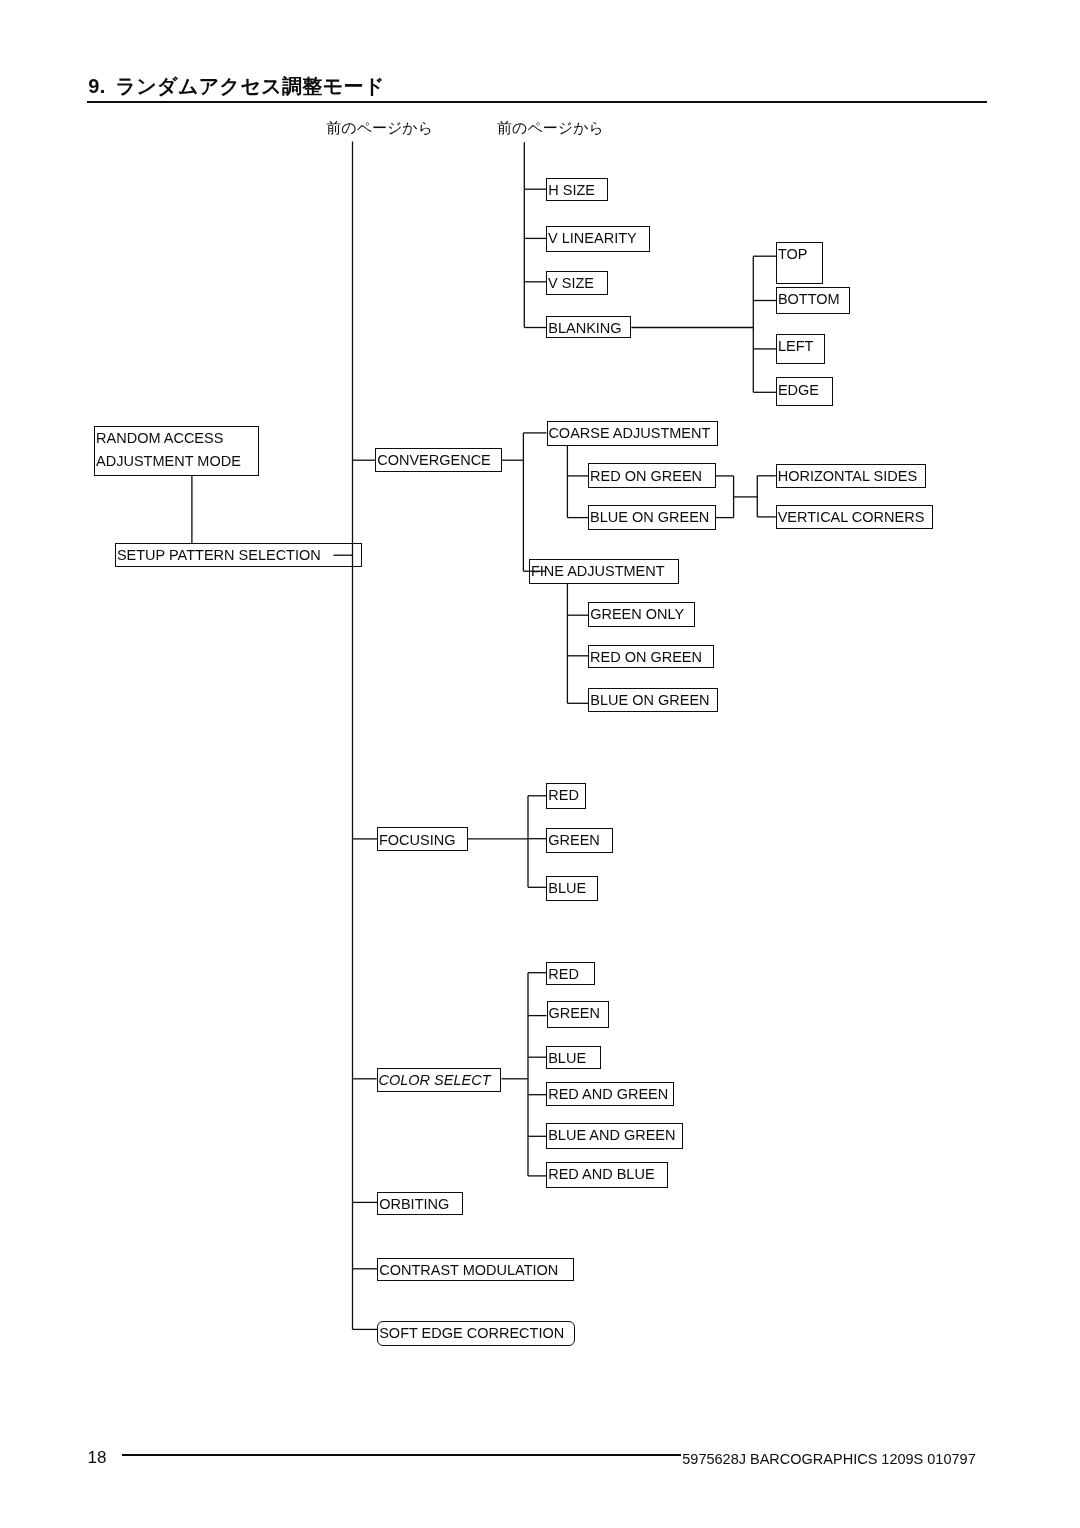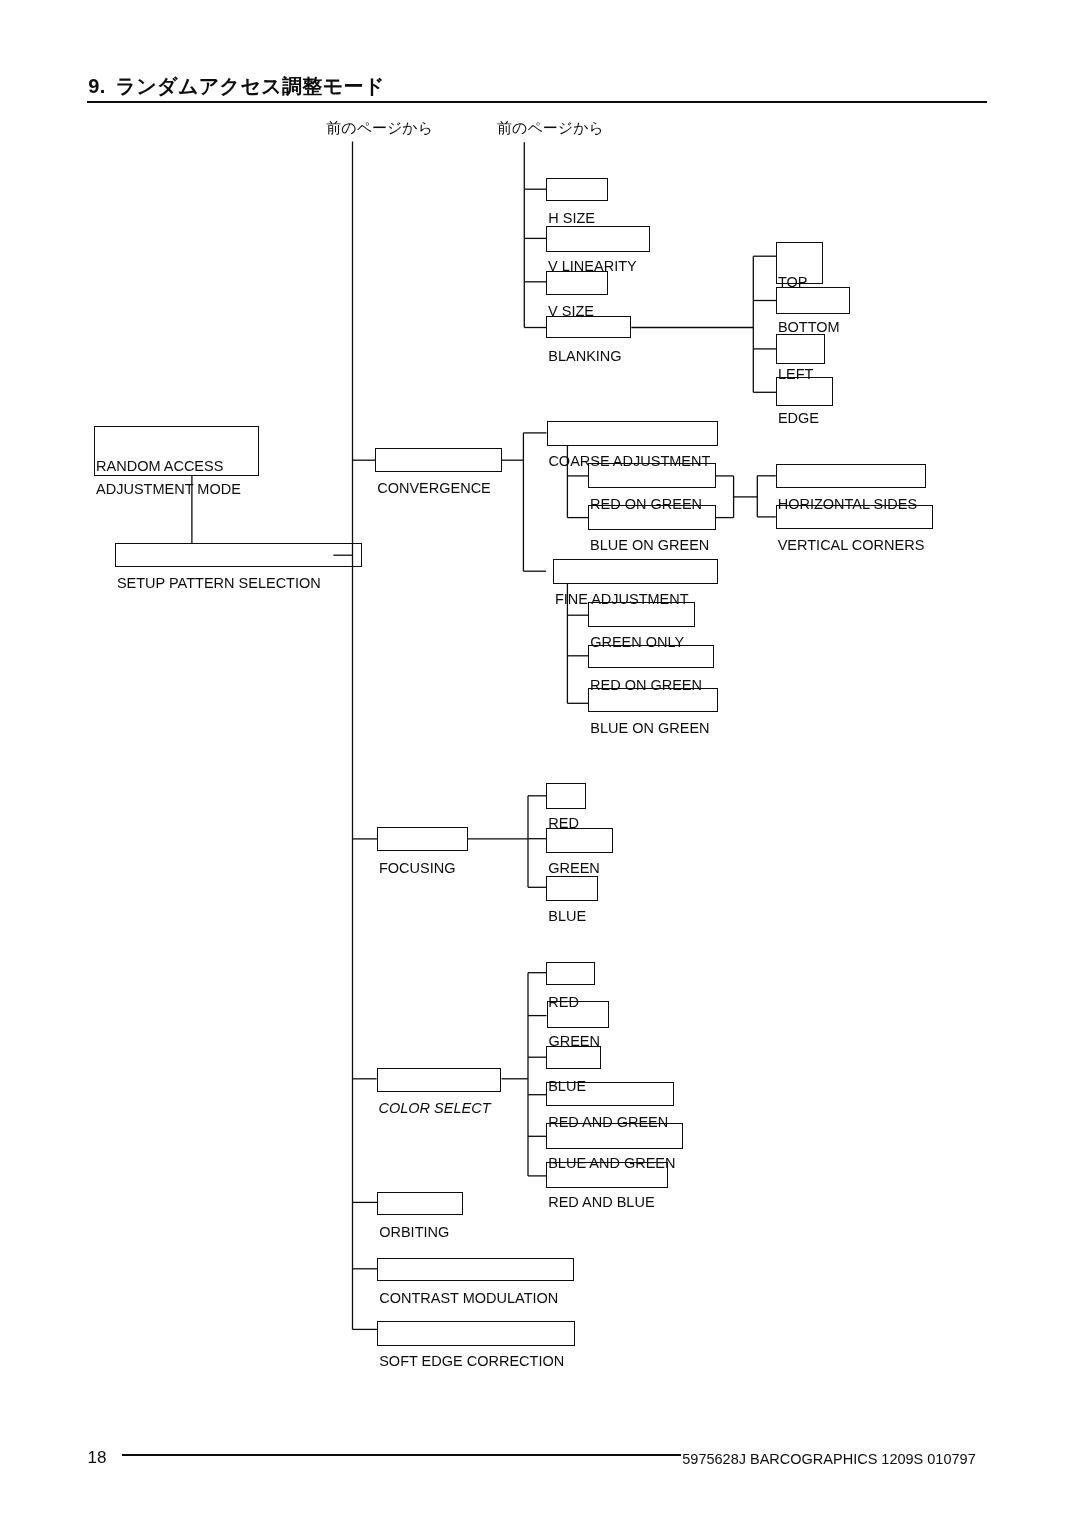--- a/index.html
+++ b/index.html
@@ -28,21 +28,20 @@
   #from-prev-right{left:461.1px;top:120.3px;}
   #diagram{position:absolute;left:0;top:0;width:1080px;height:1528px;}
   .node{
     position:absolute;box-sizing:border-box;
     border:1px solid #0d0d0d;background:transparent;
   }
   .node .nlabel{
     position:absolute;left:0.9px;top:0.2px;
     font-size:14.5px;line-height:23px;white-space:nowrap;
     letter-spacing:0px;
-    margin-top:28px;
   }
   .node .nlabel span{display:block;}
   #footer-rule{position:absolute;left:121.9px;top:1454.1px;width:559.5px;height:1.8px;background:#0d0d0d;}
   #page-number{position:absolute;left:87.5px;top:1452.3px;font-size:17px;line-height:11.7px;}
   #footer-text{position:absolute;left:682.3px;top:1453.8px;font-size:14.5px;line-height:10px;white-space:nowrap;}
 </style>
 </head>
 <body>
 
 <div id="page">
@@ -182,21 +181,21 @@
       <div class="node" style="left: 775.8px; top: 463.7px; width: 150.5px; height: 24.3px;">
         <div class="nlabel">
           <span>HORIZONTAL SIDES</span>
         </div>
       </div>
       <div class="node" style="left: 775.8px; top: 504.8px; width: 157px; height: 24.1px;">
         <div class="nlabel">
           <span>VERTICAL CORNERS</span>
         </div>
       </div>
-      <div class="node" style="left: 553px; top: 558.7px; width: 165px; height: 25px; padding-left: 16px;">
+      <div class="node" style="left: 529px; top: 558.7px; width: 150px; height: 25px; padding-left: 16px;">
         <div class="nlabel">
           <span>FINE ADJUSTMENT</span>
         </div>
       </div>
       <div class="node" style="left: 588.3px; top: 602.3px; width: 106.7px; height: 25px;">
         <div class="nlabel">
           <span>GREEN ONLY</span>
         </div>
       </div>
       <div class="node" style="left: 588.1px; top: 644.9px; width: 125.5px; height: 23px;">
@@ -267,21 +266,21 @@
       <div class="node" style="left: 377.3px; top: 1192.1px; width: 85.8px; height: 22.7px;">
         <div class="nlabel">
           <span>ORBITING</span>
         </div>
       </div>
       <div class="node" style="left: 377.3px; top: 1257.5px; width: 196.3px; height: 23.6px;">
         <div class="nlabel">
           <span>CONTRAST MODULATION</span>
         </div>
       </div>
-      <div class="node" style="left: 377.3px; top: 1321.1px; width: 197.9px; height: 25.2px;">
+      <div class="node" style="left: 377.3px; top: 1321.1px; width: 197.9px; height: 25.2px; border-radius: 6px;">
         <div class="nlabel">
           <span>SOFT EDGE CORRECTION</span>
         </div>
       </div>
     </div>
 
   <div id="footer-rule"></div>
   <div id="page-number">18</div>
   <div id="footer-text">5975628J BARCOGRAPHICS 1209S 010797</div>
 

